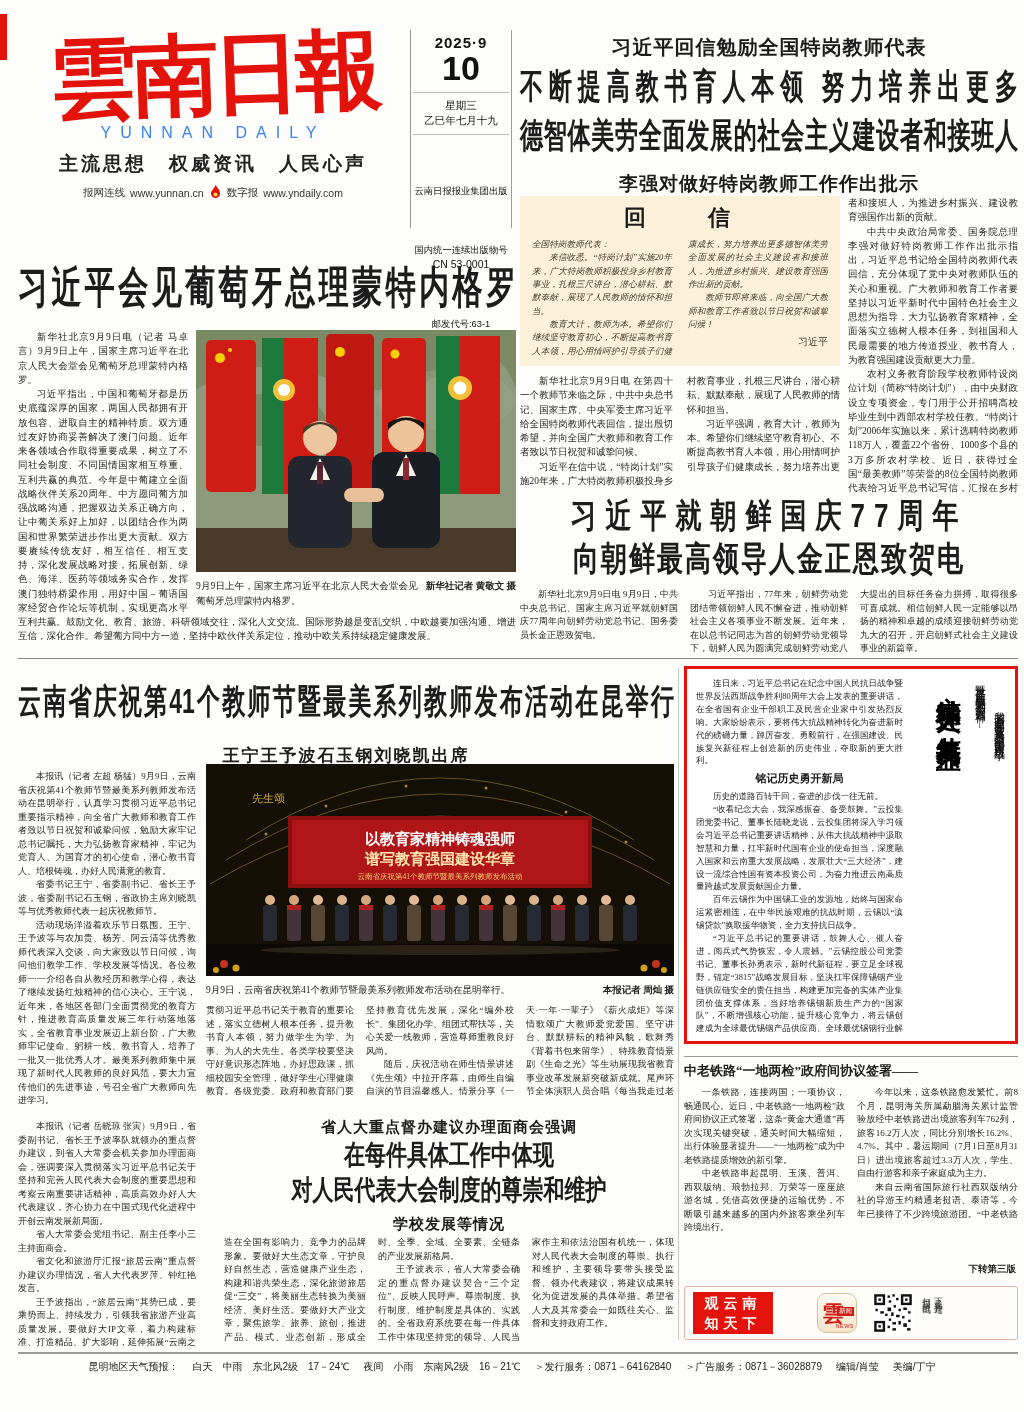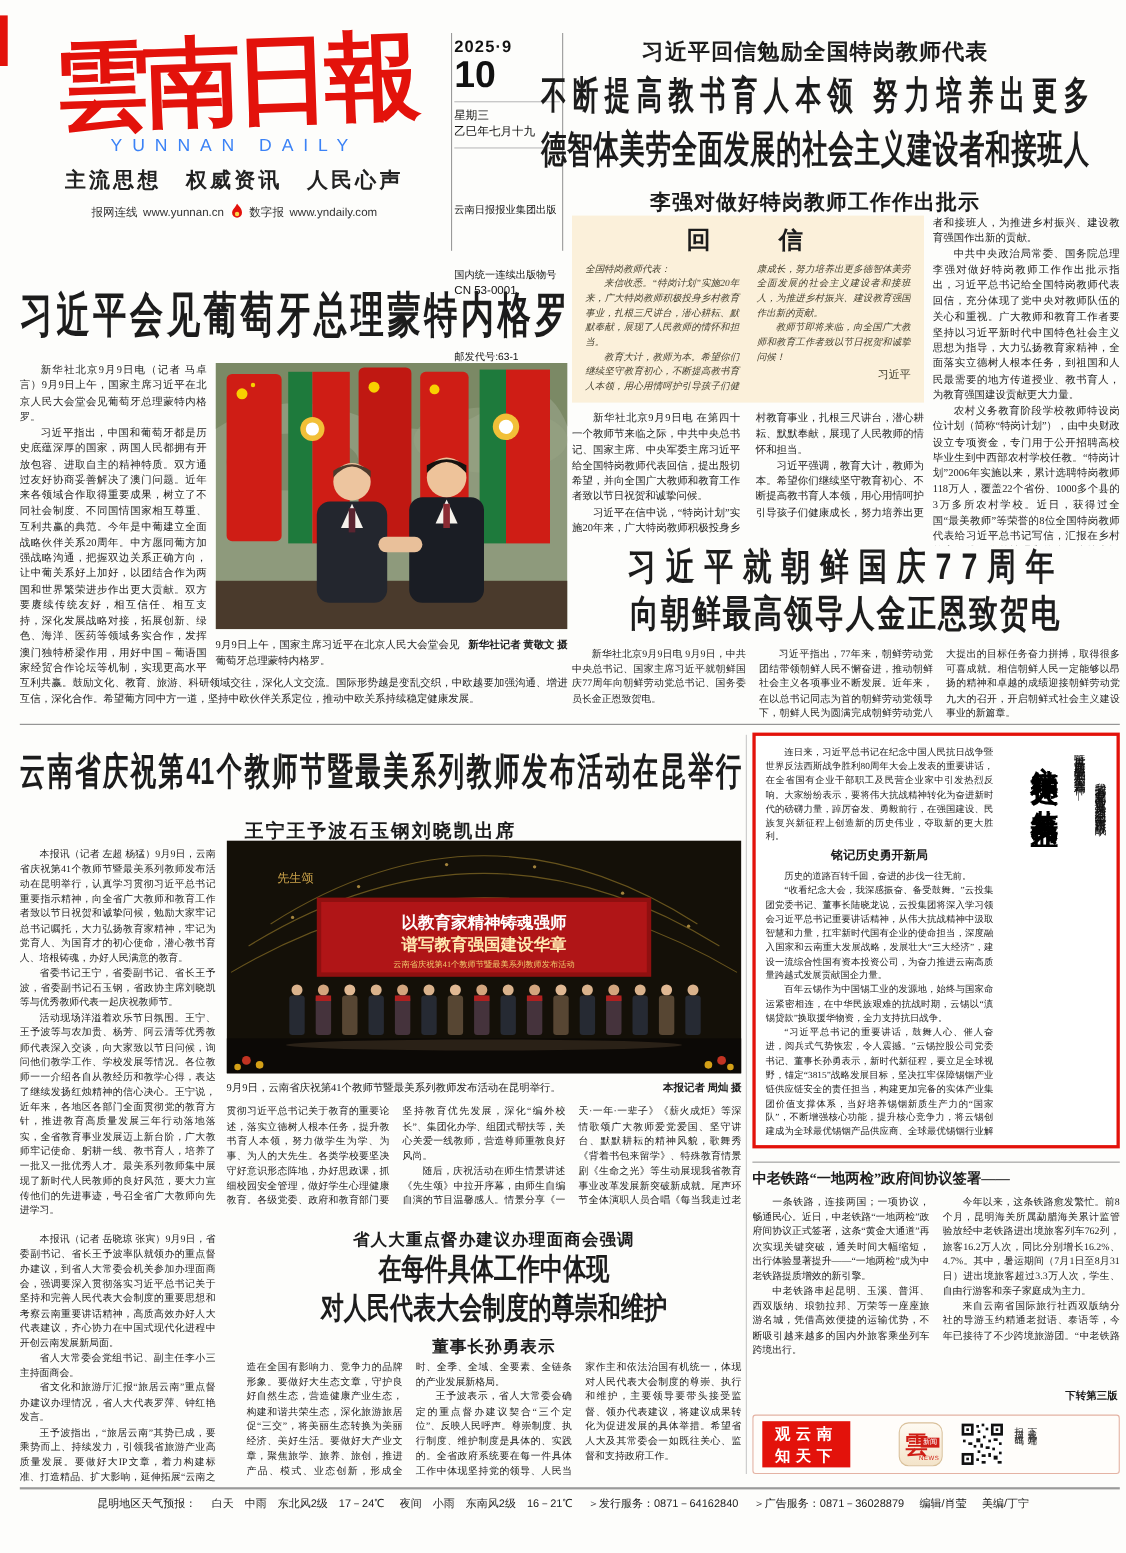--- a/index.html
+++ b/index.html
@@ -17,33 +17,33 @@
   .mh-en { margin-top:2px; font-family:"Liberation Sans",sans-serif; font-size:16px; letter-spacing:9px; color:#3b82f6; }
   .mh-slogan { margin-top:9px; font-family:"Liberation Sans",sans-serif; font-size:19px; font-weight:bold; letter-spacing:3px; color:#222; }
   .mh-links { margin-top:8px; font-family:"Liberation Sans",sans-serif; font-size:10.5px; color:#333;
               display:flex; justify-content:center; align-items:center; gap:5px; }
   .mh-links .url { color:#333;text-align:right; }
   .flame { display:inline-block; width:13px; height:15px; }
 
   
   .datebox { position:absolute; left:410px; top:30px; width:102px; height:198px;
              border-left:1px solid #9a9a9a; border-right:1px solid #9a9a9a;
-             font-family:"Liberation Sans",sans-serif; padding:4px 2px; color:#111; }
+             font-family:"Liberation Sans",sans-serif; text-align:center; padding:4px 2px; color:#111; }
   .db-ym { font-size:15px; font-weight:bold; letter-spacing:1px; }
   .db-day { font-size:34px; font-weight:bold; line-height:1.05; }
   .db-sec { border-top:1px solid #bbb; margin-top:5px; padding-top:5px; }
   .db-s { font-size:10.5px; line-height:1.5; }
   .db-xs { font-size:9.3px; line-height:1.55;margin-top:44px; }
 
   
   .hwrap { overflow:visible; }
   .cond { transform-origin:top center; }
 
   
-  .lead { position:absolute; left:492px; top:34px; width:498px; }
+  .lead { position:absolute; left:520px; top:34px; width:498px; }
   .lead-kicker { font-family:"Liberation Sans",sans-serif; font-size:20px; font-weight:bold; text-align:center; letter-spacing:1px; }
   .lead-h { font-family:"Liberation Sans",sans-serif; font-size:23px; font-weight:900; line-height:1.3;
             text-align:justify; text-align-last:justify; transform:scaleY(1.5); }
   .lead .hwrap { height:45px; margin-top:4px; }
   .lead-deck { margin-top:12px; font-size:19px; font-weight:bold; text-align:center; letter-spacing:1px; }
 
   
   .letterbox { position:absolute; left:520px; top:196px; width:320px; height:170px;
                background:#fbf0da; padding:7px 12px 6px; }
   .lt-title { font-family:"Liberation Sans",sans-serif; font-size:22px; font-weight:900; text-align:center; letter-spacing:6px; }
@@ -414,21 +414,21 @@
         <p>王予波指出，“旅居云南”其势已成，要乘势而上、持续发力，引领我省旅游产业高质量发展。要做好大IP文章，着力构建标准、打造精品、扩大影响，延伸拓展“云南之夜”“云南礼物”等新业态，塑</p>
       </div>
     <div class="rd-head">
       <div class="rd-kicker">省人大重点督办建议办理面商会强调</div>
       <div class="hwrap">
           <div class="rd-h cond">在每件具体工作中体现</div>
         </div>
       <div class="hwrap">
           <div class="rd-h cond">对人民代表大会制度的尊崇和维护</div>
         </div>
-      <div class="rd-byline">董事长孙勇表示</div>
+      <div class="rd-byline">学校发展等情况</div>
     </div>
     <div class="rd-cols txt cont">
         <p>造在全国有影响力、竞争力的品牌形象。要做好大生态文章，守护良好自然生态，营造健康产业生态，构建和谐共荣生态，深化旅游旅居促“三交”，将美丽生态转换为美丽经济、美好生活。要做好大产业文章，聚焦旅学、旅养、旅创，推进产品、模式、业态创新，形成全时、全季、全域、全要素、全链条的产业发展新格局。</p>
         <p>王予波表示，省人大常委会确定的重点督办建议契合“三个定位”、反映人民呼声。尊崇制度、执行制度、维护制度是具体的、实践的。全省政府系统要在每一件具体工作中体现坚持党的领导、人民当家作主和依法治国有机统一，体现对人民代表大会制度的尊崇、执行和维护，主要领导要带头接受监督、领办代表建议，将建议成果转化为促进发展的具体举措。希望省人大及其常委会一如既往关心、监督和支持政府工作。</p>
       </div>
   </div>
 
   <div class="spirit">
     <div class="sp-content">
       <p>连日来，习近平总书记在纪念中国人民抗日战争暨世界反法西斯战争胜利80周年大会上发表的重要讲话，在全省国有企业干部职工及民营企业家中引发热烈反响。大家纷纷表示，要将伟大抗战精神转化为奋进新时代的磅礴力量，踔厉奋发、勇毅前行，在强国建设、民族复兴新征程上创造新的历史伟业，夺取新的更大胜利。</p>

